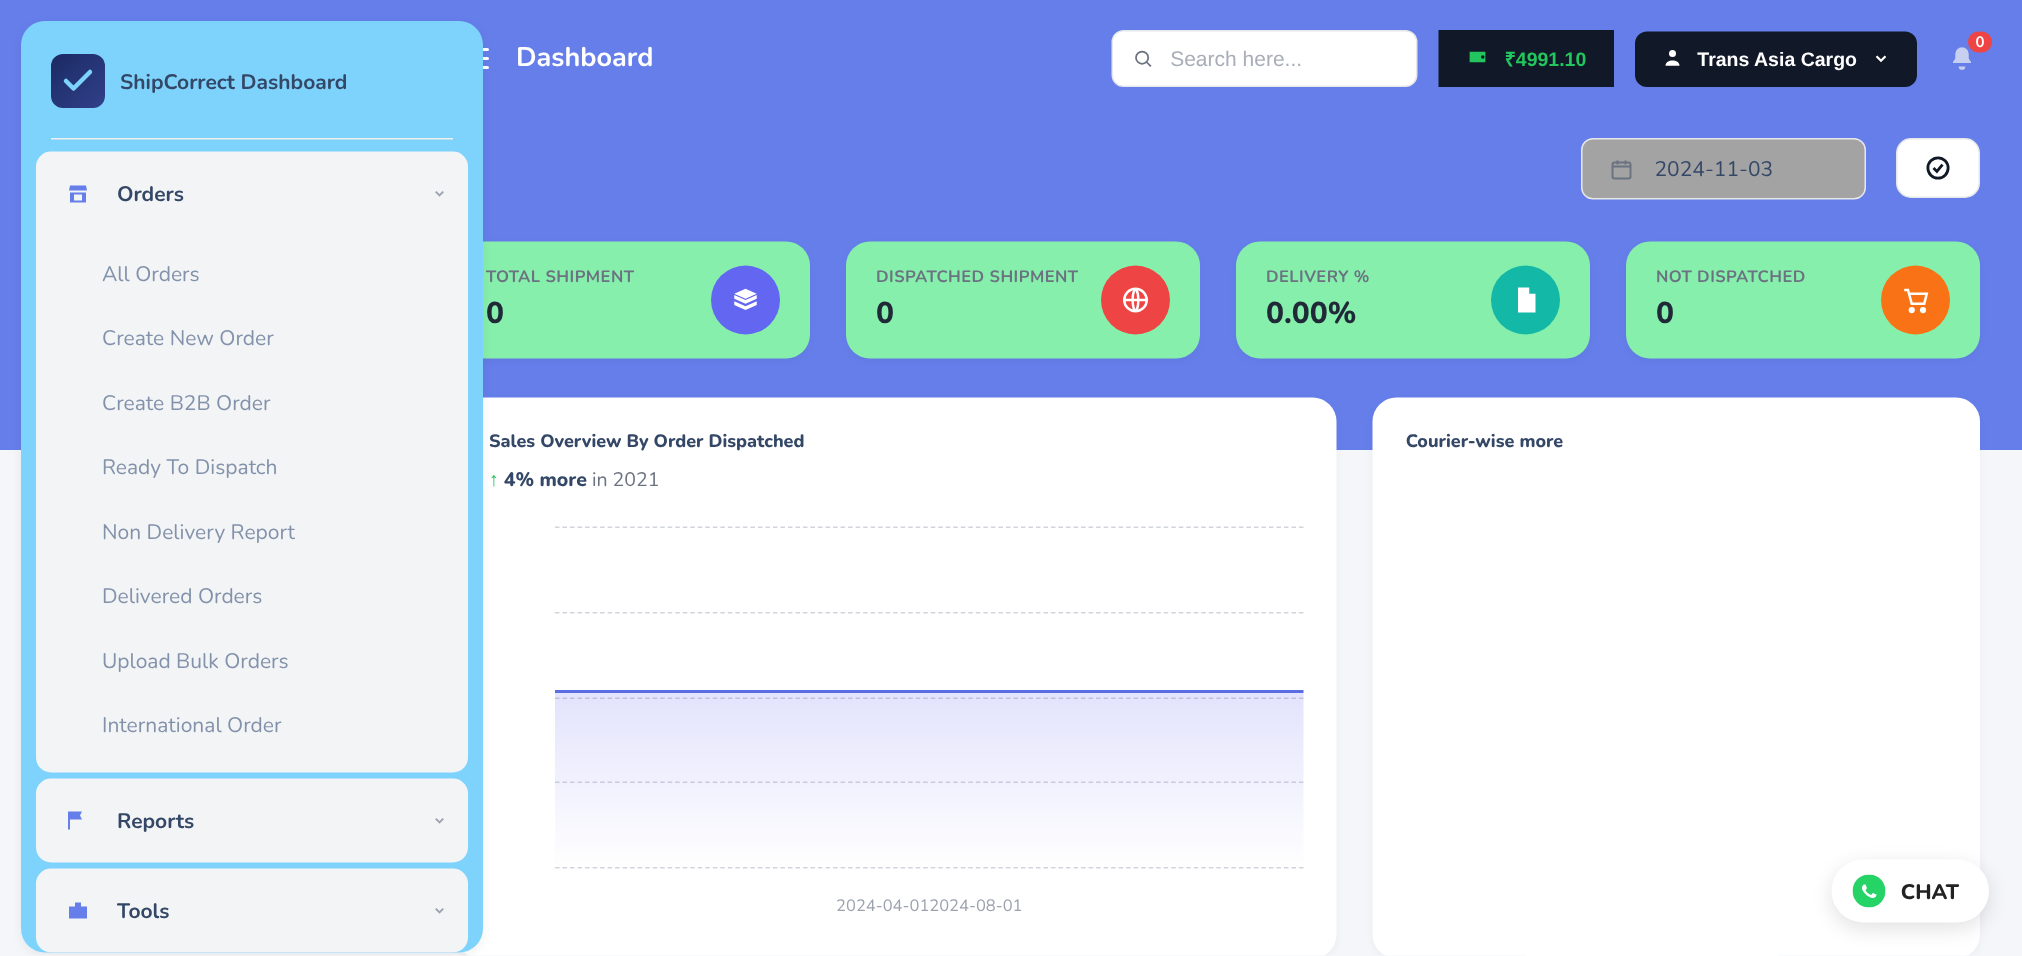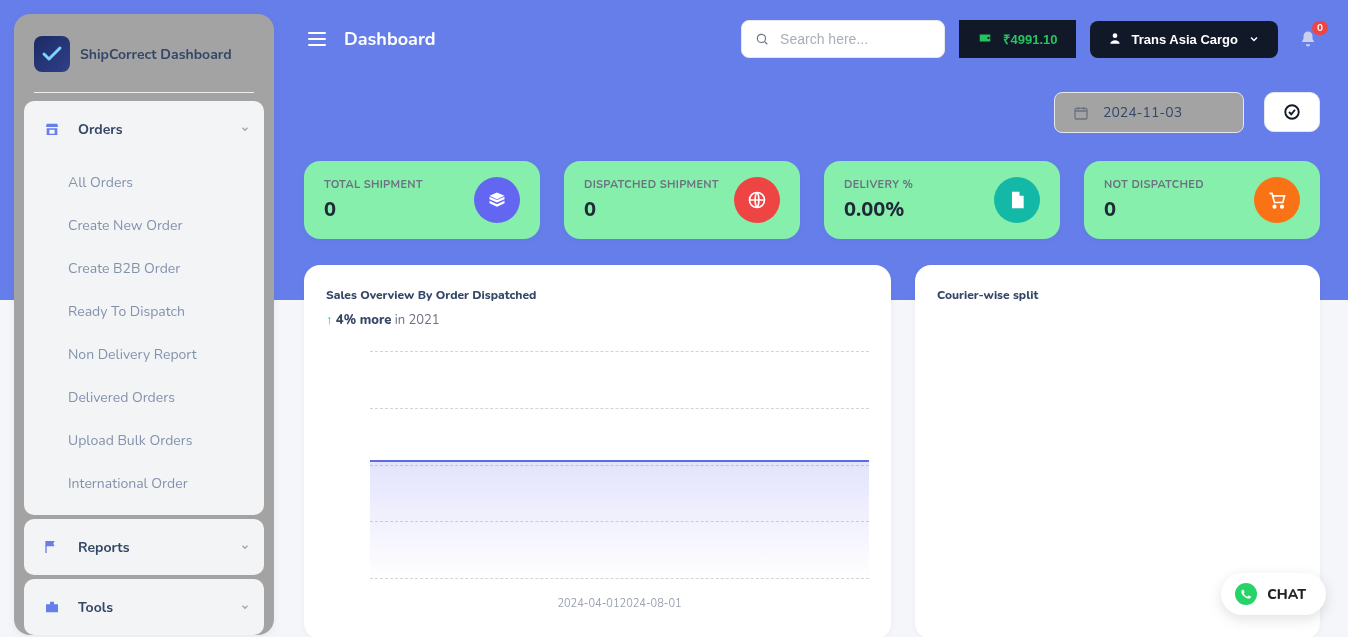--- a/index.html
+++ b/index.html
@@ -18,22 +18,22 @@
     height: 300px;
     background: #667eea;
     z-index: 0;
   }
   
   .sidebar {
     position: absolute;
     left: 14px;
     top: 14px;
     bottom: 2px;
-    width: 260px;
-    background: #a3a3a3;
+    width: 308px;
+    background: #7dd3fc;
     border-radius: 16px;
     box-shadow: 0 2px 8px rgba(0,0,0,0.06);
     z-index: 10;
     overflow: hidden;
   }
   .sidebar-scroll {
     position: absolute;
     top: 0; left: 0; right: 0; bottom: 0;
     overflow-y: auto;
   }
@@ -539,21 +539,21 @@
           <div class="chart-line"></div>
           <div class="chart-fill"></div>
         </div>
         <div class="x-labels">
           <span>2024-04-01</span>
           <span>2024-08-01</span>
         </div>
       </div>
     </div>
     <div class="card">
-      <h3>Courier-wise split</h3>
+      <h3>Courier-wise more</h3>
     </div>
   </div>
 
 </main>
 
 <div class="chat-fab">
   <svg class="wa-icon" viewBox="0 0 24 24">
       <circle cx="12" cy="12" r="12" fill="#25D366"></circle>
       <path fill="#fff" d="M17 14.5c-.3-.1-1.6-.8-1.8-.9-.2-.1-.4-.1-.6.1-.2.3-.7.9-.8 1-.1.2-.3.2-.6.1-.3-.1-1.1-.4-2.1-1.3-.8-.7-1.3-1.6-1.5-1.9-.2-.3 0-.4.1-.5.1-.1.3-.3.4-.5.1-.2.2-.3.3-.5.1-.2 0-.4 0-.5-.1-.1-.6-1.4-.8-1.9-.2-.5-.4-.4-.6-.4h-.5c-.2 0-.5.1-.7.4-.2.3-.9.9-.9 2.1 0 1.3.9 2.5 1 2.6.1.2 1.8 2.8 4.4 3.9.6.3 1.1.4 1.5.6.6.2 1.2.2 1.6.1.5-.1 1.6-.6 1.8-1.3.2-.6.2-1.2.2-1.3-.1-.1-.2-.2-.4-.3z"></path>
     </svg>

